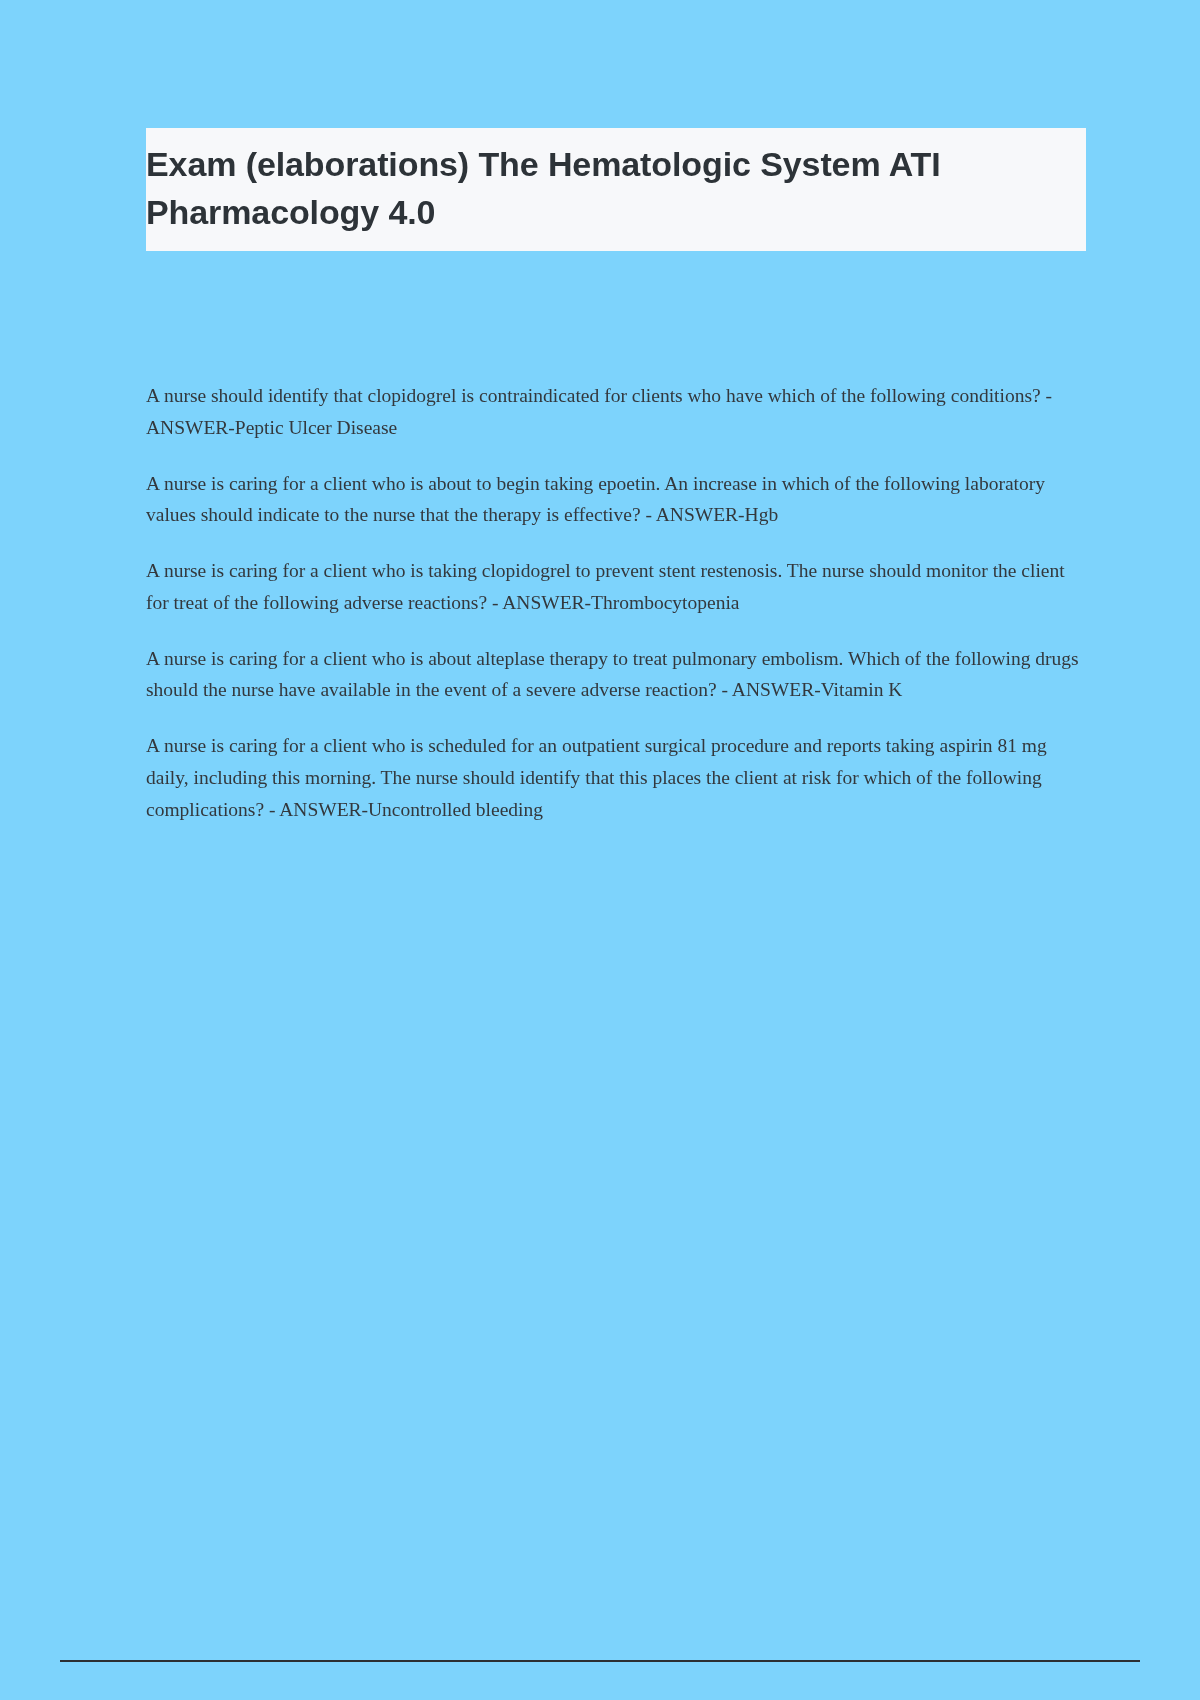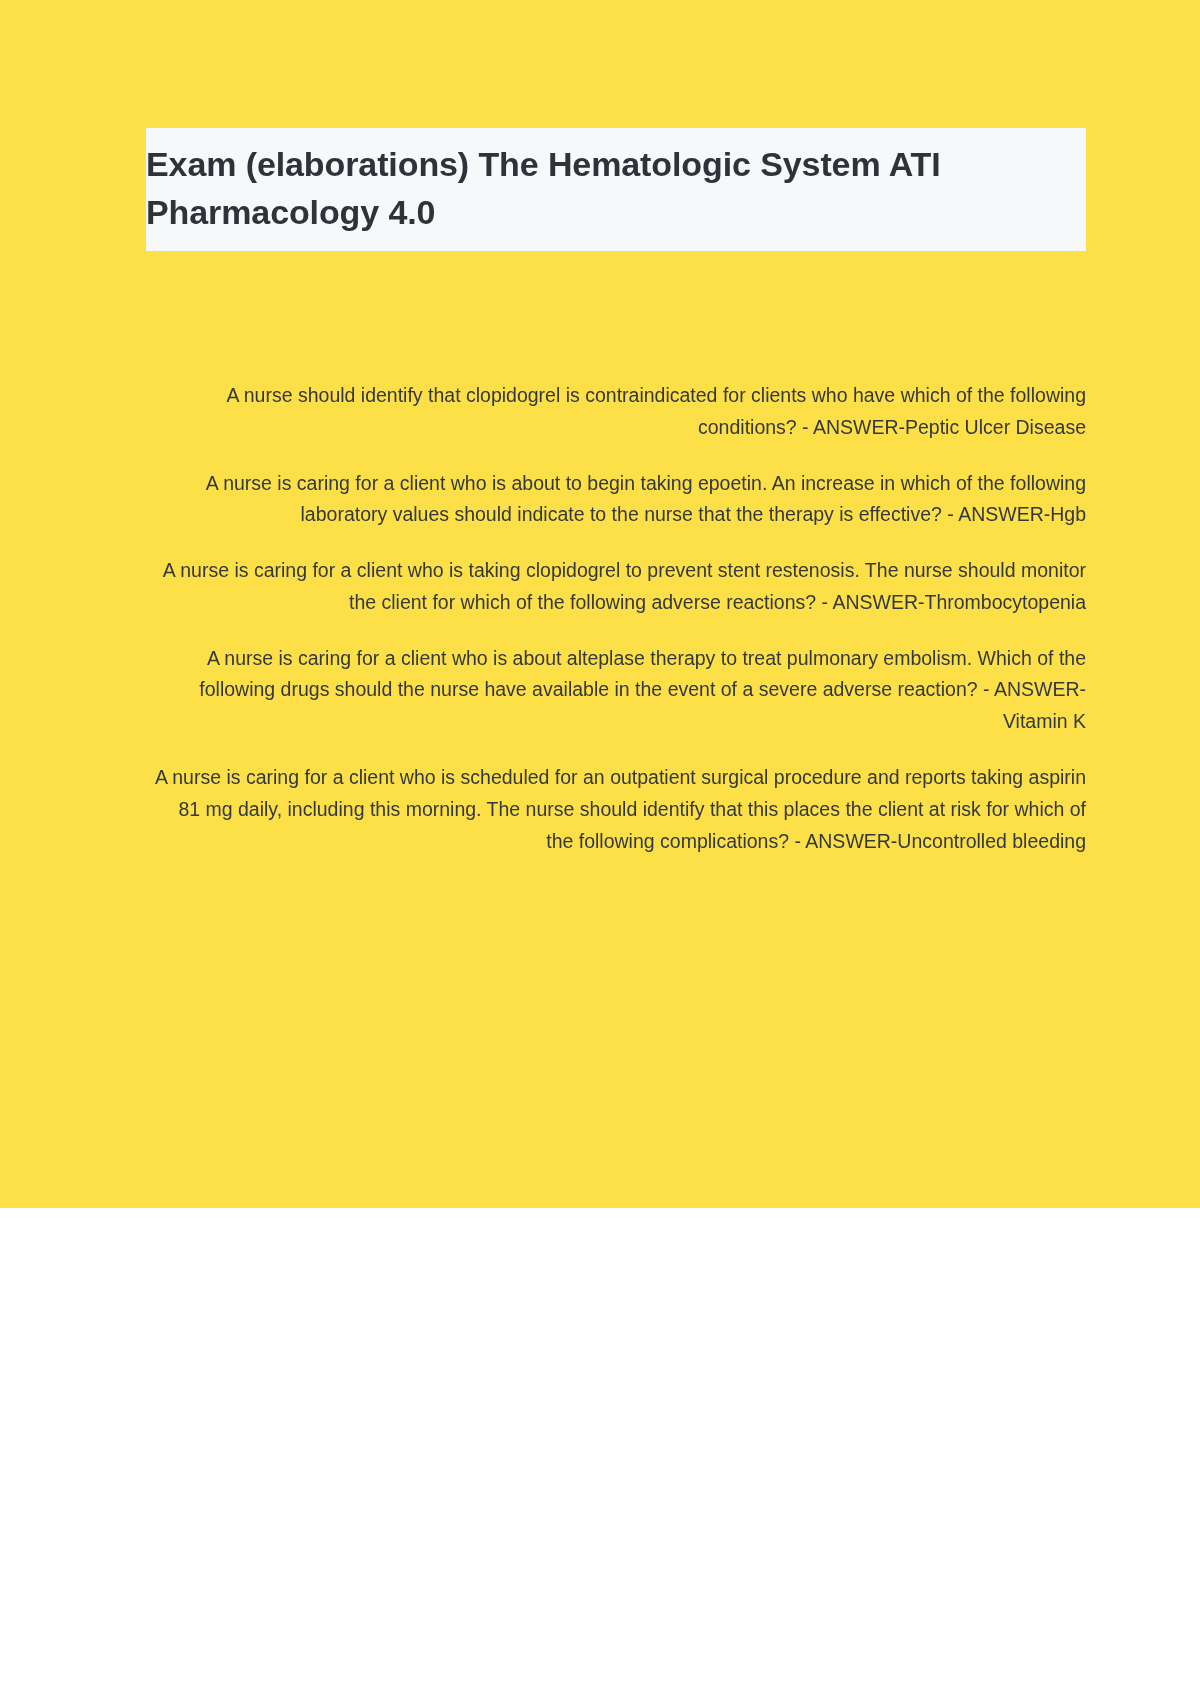--- a/index.html
+++ b/index.html
@@ -9,22 +9,22 @@
   }
   body {
     width: 1200px;
     height: 1700px;
     font-family: "Liberation Sans", sans-serif;
     -webkit-font-smoothing: antialiased;
   }
   .page {
     position: relative;
     width: 1200px;
-    height: 1208px;
-    background: #fde047;
+    height: 1700px;
+    background: #7dd3fc;
     box-sizing: border-box;
     overflow: hidden;
   }
   .doc-title {
     position: absolute;
     left: 146px;
     top: 128px;
     width: 940px;
     background: #f7f8fa;
     padding: 12px 0 14px 0;
@@ -43,21 +43,22 @@
     position: absolute;
     left: 146px;
     top: 380px;
     width: 940px;
   }
   .qa-item {
     font-size: 19.5px;
     line-height: 1.63;
     color: #33383d;
     margin: 0 0 24px 0;
-    text-align: right;
+    text-align: left;
+    font-family: Liberation Serif, serif;
   }
   .qa-item:last-child {
     margin-bottom: 16px;
   }
   .footer-rule {
     position: absolute;
     left: 60px;
     top: 1660px;
     width: 1080px;
     height: 2px;
@@ -69,20 +70,20 @@
 
 <div class="page">
 
   <div class="doc-title">
     <h1>Exam (elaborations) The Hematologic System ATI Pharmacology 4.0</h1>
   </div>
 
   <div class="body-block">
     <p class="qa-item">A nurse should identify that clopidogrel is contraindicated for clients who have which of the following conditions? - ANSWER-Peptic Ulcer Disease</p>
     <p class="qa-item">A nurse is caring for a client who is about to begin taking epoetin. An increase in which of the following laboratory values should indicate to the nurse that the therapy is effective? - ANSWER-Hgb</p>
-    <p class="qa-item">A nurse is caring for a client who is taking clopidogrel to prevent stent restenosis. The nurse should monitor the client for which of the following adverse reactions? - ANSWER-Thrombocytopenia</p>
+    <p class="qa-item">A nurse is caring for a client who is taking clopidogrel to prevent stent restenosis. The nurse should monitor the client for treat of the following adverse reactions? - ANSWER-Thrombocytopenia</p>
     <p class="qa-item">A nurse is caring for a client who is about alteplase therapy to treat pulmonary embolism. Which of the following drugs should the nurse have available in the event of a severe adverse reaction? - ANSWER-Vitamin K</p>
     <p class="qa-item">A nurse is caring for a client who is scheduled for an outpatient surgical procedure and reports taking aspirin 81 mg daily, including this morning. The nurse should identify that this places the client at risk for which of the following complications? - ANSWER-Uncontrolled bleeding</p>
   </div>
 
   <div class="footer-rule"></div>
 
 </div>
 
 </body></html>

